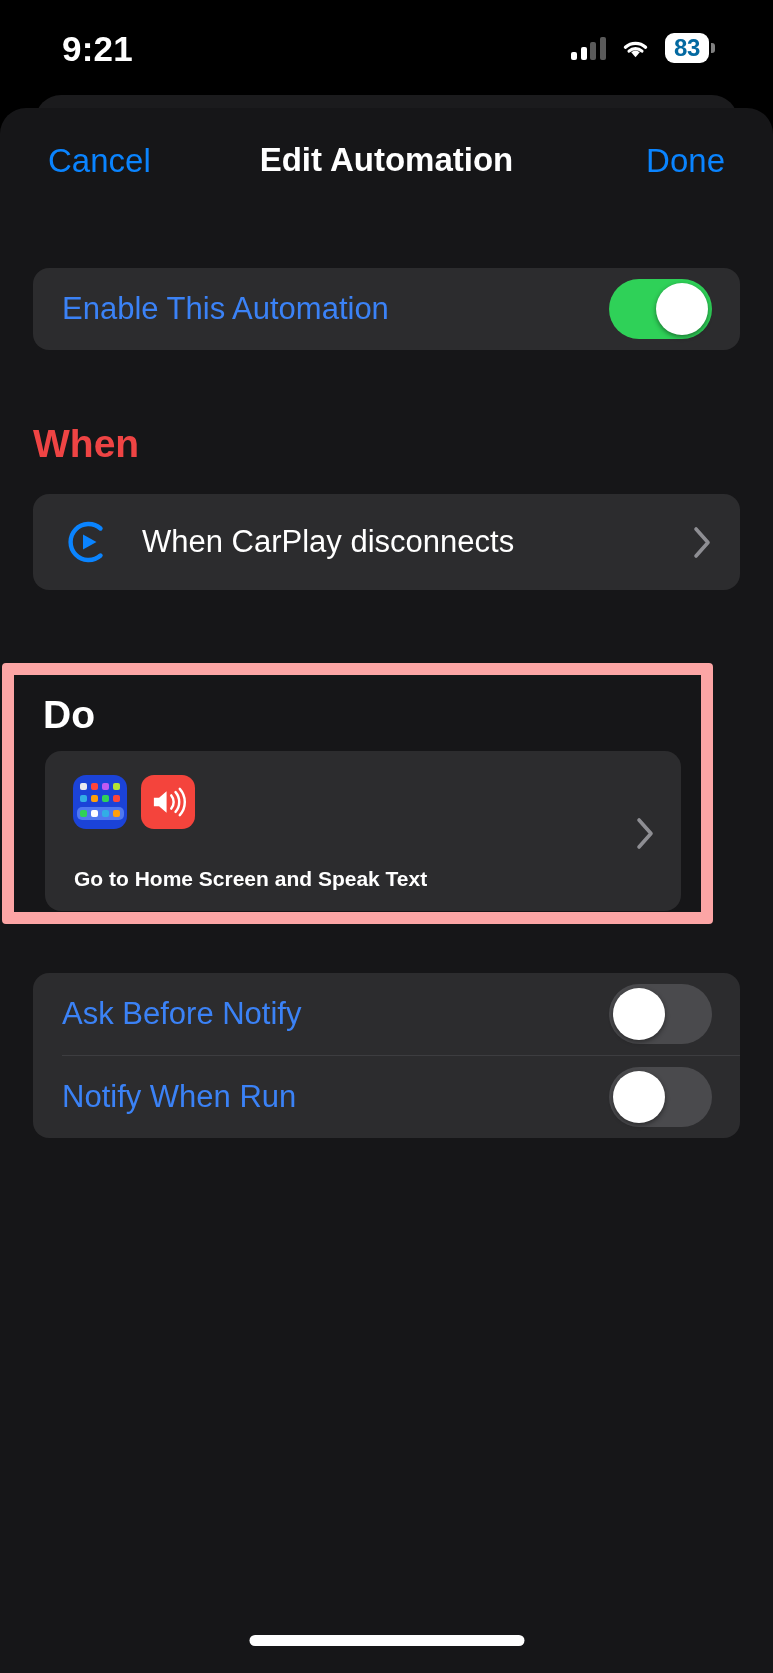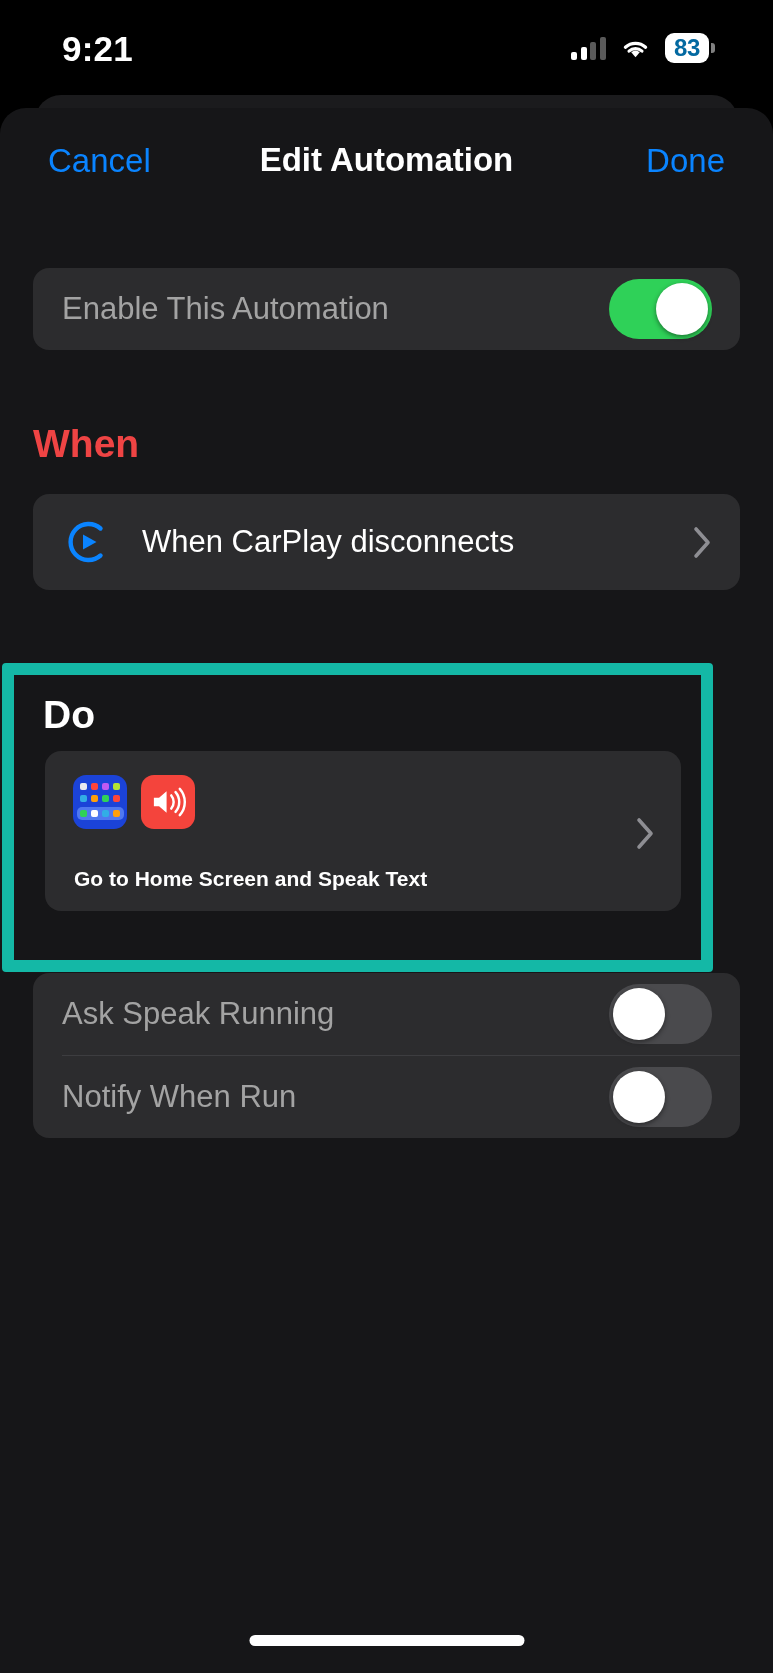--- a/index.html
+++ b/index.html
@@ -83,21 +83,21 @@
   .card {
     background:#2c2c2e;
     border-radius:16px;
     margin:0 33px;
   }
   .row {
     display:flex; align-items:center;
     height:82px;
     padding:0 28px 0 29px;
   }
-  .row-label { color:#a3a3a3; font-size:31px; flex:1; }
+  .row-label { color:#3b82f6; font-size:31px; flex:1; }
   .row-sep {
     height:1px; background:#3d3d40; margin-left:29px;
   }
 
   
   .toggle {
     width:103px; height:60px; border-radius:30px;
     position:relative; flex:0 0 auto; cursor:pointer;
   }
   .toggle .knob {
@@ -120,22 +120,22 @@
   .chev { width:19px; height:33px; flex:0 0 auto; }
 
   
   #when-card .row { height:96px; }
   #when-label { font-size:31px; color:#fff; flex:1; margin-left:28px; }
   .carplay-icon { width:52px; height:52px; flex:0 0 auto; }
 
   
   #do-highlight {
     position:absolute; left:2px; top:663px;
-    width:711px; height:309px;
-    border:12px solid #14b8a6;
+    width:711px; height:261px;
+    border:12px solid #fca5a5;
     border-radius:4px;
   }
   #do-inner { position:absolute; inset:0; background:#161618; }
   #do-title {
     position:absolute; left:29px; top:18px;
     color:#fff; font-size:39px; font-weight:700;
   }
   #do-card {
     position:absolute; left:31px; top:76px;
     width:636px; height:160px;
@@ -291,21 +291,21 @@
           <path d="M3 3 L15 16.5 L3 30" stroke="#8e8e93" stroke-width="3.6" fill="none" stroke-linecap="round" stroke-linejoin="round"></path>
         </svg>
 
         <div id="do-card-label">Go to Home Screen and Speak Text</div>
       </div>
     </div>
   </div>
 
   <div id="options-card" class="card" style="margin:0;">
     <div class="row">
-      <span class="row-label">Ask Speak Running</span>
+      <span class="row-label">Ask Before Notify</span>
       <span class="toggle off">
         <span class="knob"></span>
       </span>
     </div>
     <div class="row-sep"></div>
     <div class="row">
       <span class="row-label">Notify When Run</span>
       <span class="toggle off">
         <span class="knob"></span>
       </span>

